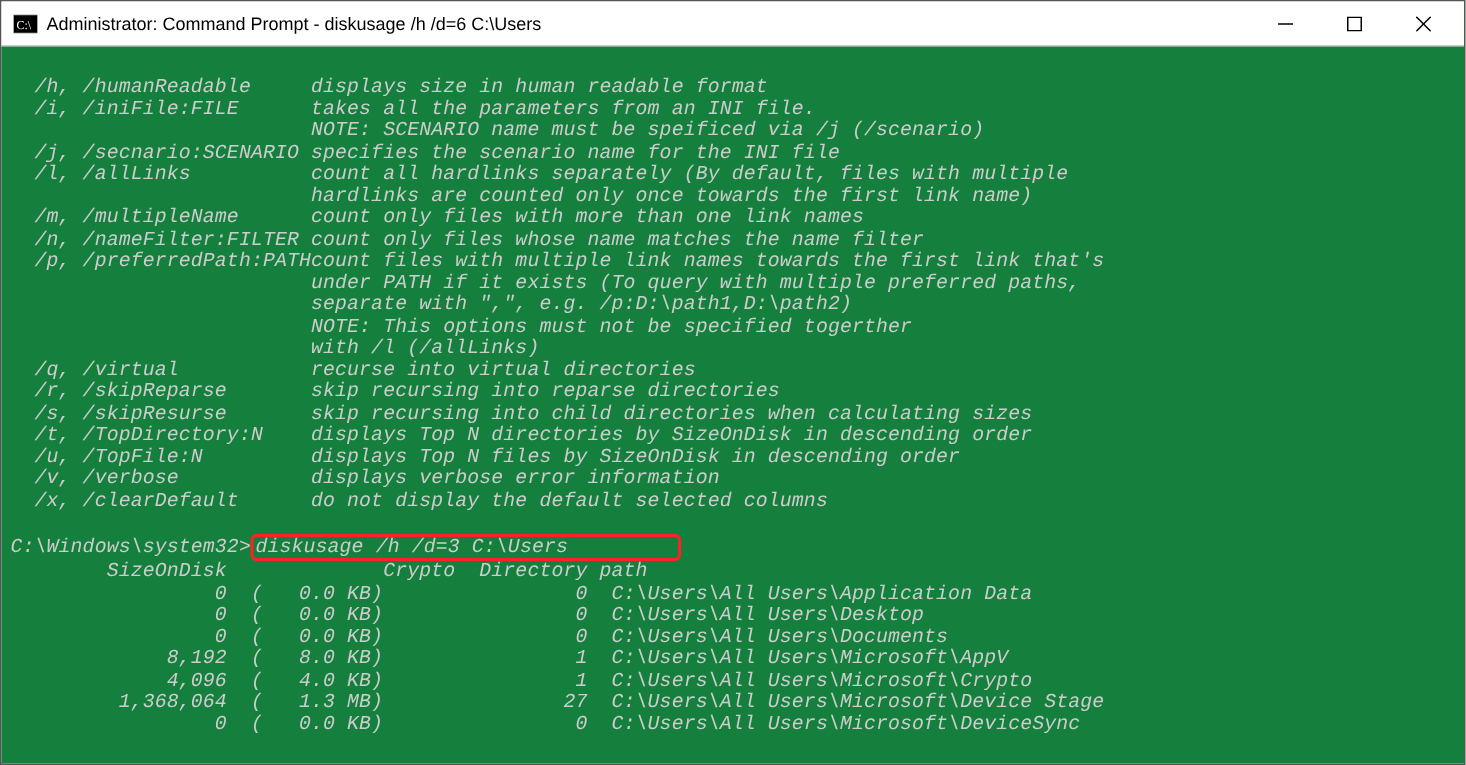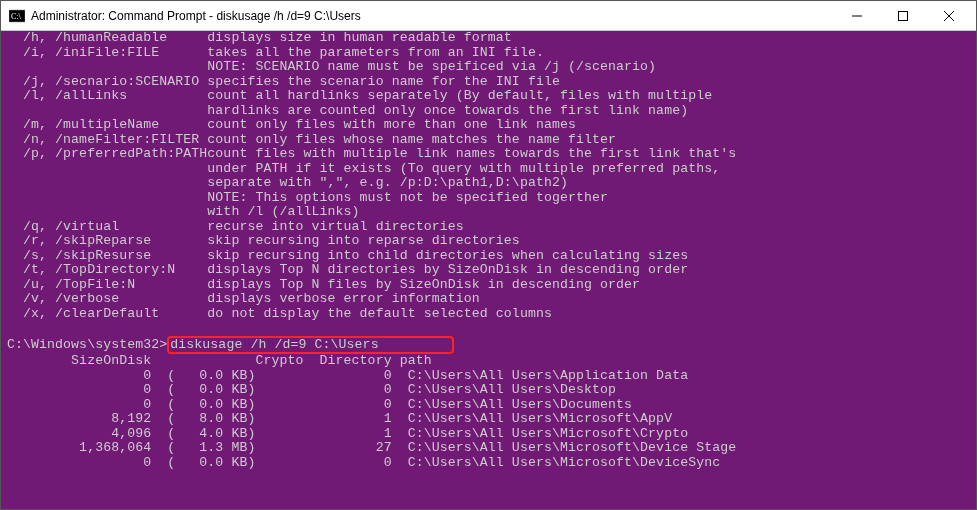--- a/index.html
+++ b/index.html
@@ -52,49 +52,50 @@
       display: flex;
       align-items: center;
       justify-content: center;
       font-family: "Segoe UI", sans-serif;
       font-size: 11px;
       color: #000;
     }
     .titlebar-btn svg { display:block; }
     .terminal {
       flex: 1;
-      background: #701a75;
+      background: #15803d;
       color: #ccc;
-      padding: 0 6px 0 6px;
+      padding: 20px 6px 0 6px;
       font-size: 13.2px;
       line-height: 14.5px;
       white-space: pre;
       overflow: hidden;
       letter-spacing: 0.1px;
+      font-style: italic;
     }
     .prompt-line { position: relative; }
     .red-box {
       border: 2px solid #ff2222;
       border-radius: 4px;
       padding: 0 1px;
       display: inline-block;
     }
   </style>
 </head>
 <body>
 
 <div class="window">
   <div class="titlebar">
     <span class="titlebar-icon">
       <svg width="16" height="16" viewBox="0 0 16 16">
         <rect x="0" y="2" width="16" height="12" fill="#000" stroke="#888" stroke-width="0.5"></rect>
         <text x="2" y="11" font-size="8" fill="#fff" font-family="Consolas">C:\</text>
       </svg>
     </span>
-    <span class="titlebar-text">Administrator: Command Prompt - diskusage /h /d=9 C:\Users</span>
+    <span class="titlebar-text">Administrator: Command Prompt - diskusage /h /d=6 C:\Users</span>
     <div class="titlebar-controls">
       <div class="titlebar-btn">
         <svg width="10" height="10" viewBox="0 0 10 10">
             <line x1="0" y1="5" x2="10" y2="5" stroke="#000" stroke-width="1"></line>
           </svg>
       </div>
       <div class="titlebar-btn">
         <svg width="10" height="10" viewBox="0 0 10 10">
             <rect x="0.5" y="0.5" width="9" height="9" fill="none" stroke="#000" stroke-width="1"></rect>
           </svg>
@@ -121,21 +122,21 @@
                          NOTE: This options must not be specified togerther
                          with /l (/allLinks)
   /q, /virtual           recurse into virtual directories
   /r, /skipReparse       skip recursing into reparse directories
   /s, /skipResurse       skip recursing into child directories when calculating sizes
   /t, /TopDirectory:N    displays Top N directories by SizeOnDisk in descending order
   /u, /TopFile:N         displays Top N files by SizeOnDisk in descending order
   /v, /verbose           displays verbose error information
   /x, /clearDefault      do not display the default selected columns</span>
 
-<span class="prompt-line"><span>C:\Windows\system32&gt;</span><span class="red-box"><span>diskusage /h /d=9 C:\Users</span>         </span></span>
+<span class="prompt-line"><span>C:\Windows\system32&gt;</span><span class="red-box"><span>diskusage /h /d=3 C:\Users</span>         </span></span>
 <span>        SizeOnDisk             Crypto  Directory path</span>
 <span id="table-rows">                 0  (   0.0 KB)                0  C:\Users\All Users\Application Data
                  0  (   0.0 KB)                0  C:\Users\All Users\Desktop
                  0  (   0.0 KB)                0  C:\Users\All Users\Documents
              8,192  (   8.0 KB)                1  C:\Users\All Users\Microsoft\AppV
              4,096  (   4.0 KB)                1  C:\Users\All Users\Microsoft\Crypto
          1,368,064  (   1.3 MB)               27  C:\Users\All Users\Microsoft\Device Stage
                  0  (   0.0 KB)                0  C:\Users\All Users\Microsoft\DeviceSync</span></div>
 </div>
 

